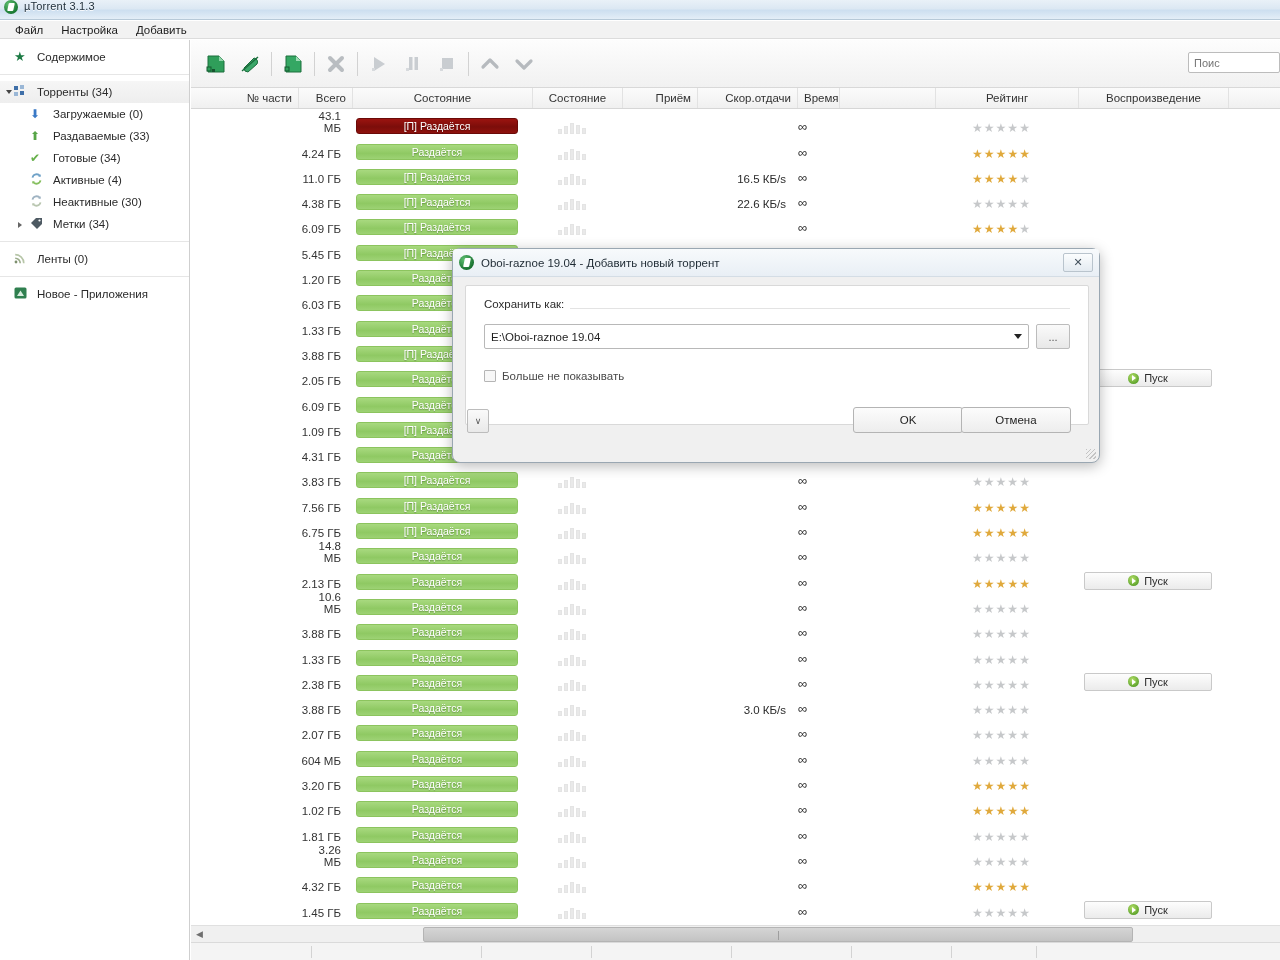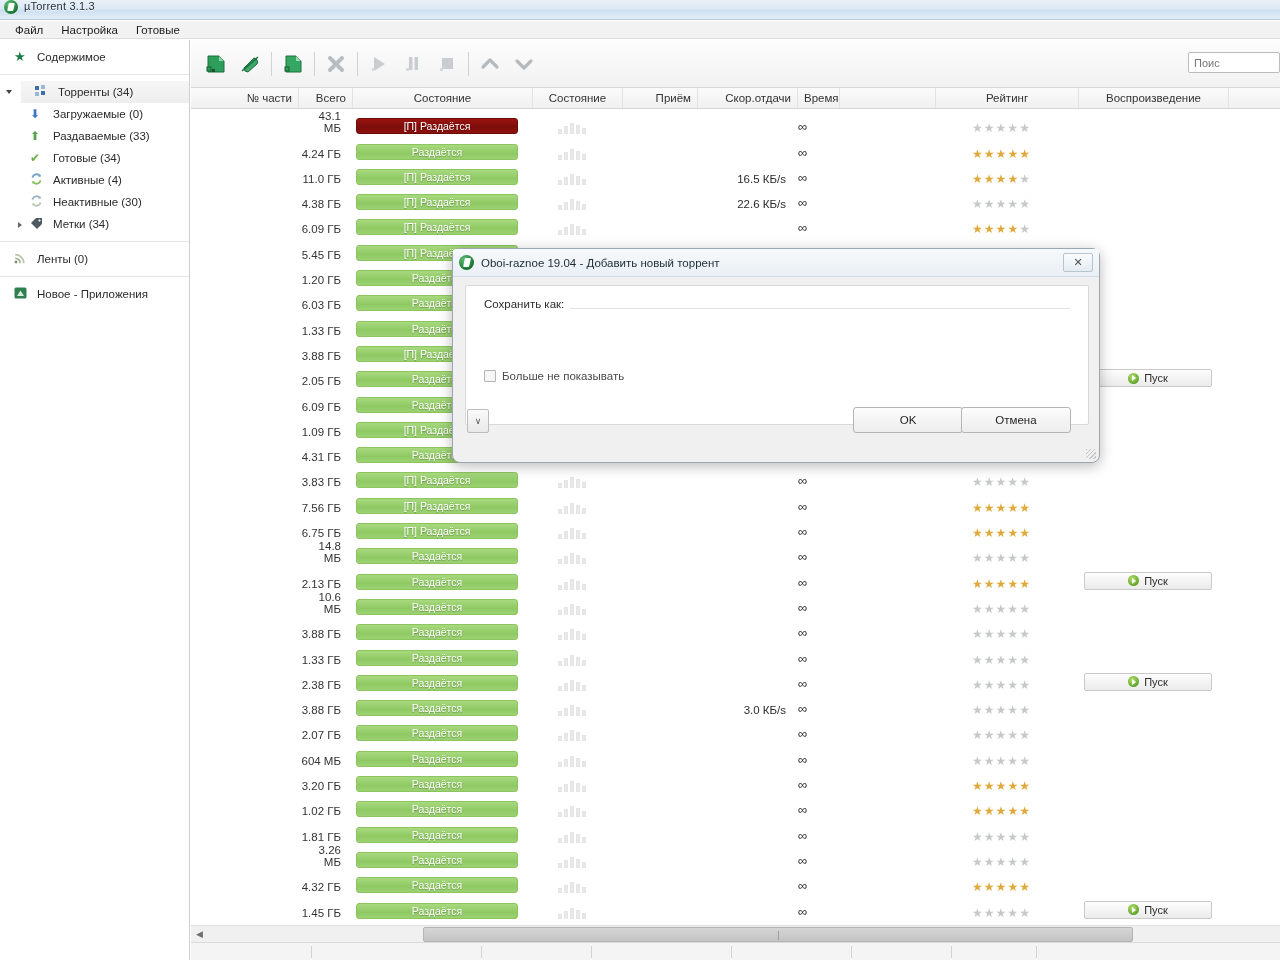--- a/index.html
+++ b/index.html
@@ -56,21 +56,21 @@
     border-right:1px solid #cfcfcf;
     overflow:hidden;
   }
   .sb-group{ border-bottom:1px solid #e6e6e6; padding:6px 0; }
   .sb-group.noborder{ border-bottom:none; }
   .sb-row{
     display:flex; align-items:center; height:22px; padding-left:14px;
     font-size:11.5px; color:#2a2a2a; white-space:nowrap; cursor:default;
   }
   .sb-row.lvl2{ padding-left:30px; }
-  .sb-row.sel{ background:linear-gradient(to bottom,#f6f6f6,#eeeeee);margin-left:21px; }
+  .sb-row.sel{ background:linear-gradient(to bottom,#f6f6f6,#eeeeee); }
   .sb-ico{ width:16px; height:14px; margin-right:7px; flex:0 0 auto; position:relative; display:inline-block;}
   .sb-txt{ overflow:hidden; text-overflow:clip; }
   .twisty{
     position:absolute; left:3px; width:0;height:0;
     border-left:4px solid #666; border-top:3.5px solid transparent; border-bottom:3.5px solid transparent;
   }
   .twisty.open{ border-left:3.5px solid transparent;border-right:3.5px solid transparent;border-top:4px solid #444;border-bottom:none;}
   .sb-rowwrap{ position:relative; }
 
   
@@ -244,21 +244,21 @@
 <body>
 
 <div id="titlebar">
   <span class="tlogo"></span>
   <span class="ttext">µTorrent 3.1.3</span>
 </div>
 
 <div id="menubar">
     <div class="mi">Файл</div>
     <div class="mi">Настройка</div>
-    <div class="mi">Готовые</div>
+    <div class="mi">Добавить</div>
   </div>
 
 <div id="sidebar">
     <div class="sb-group">
       <div class="sb-rowwrap">
         <div class="sb-row">
           <span class="sb-ico"><span class="ico-star">★</span></span>
           <span class="sb-txt">Содержимое</span>
         </div>
       </div>
@@ -1318,20 +1318,27 @@
 
 <div id="dlg">
   <div class="dhead">
     <span class="dlogo"></span>
     <span class="dtitle">Oboi-raznoe 19.04 - Добавить новый торрент</span>
     <span class="dclose">✕</span>
   </div>
   <div class="dbody">
     <div class="groupline"></div>
     <span class="grouplab">Сохранить как:</span>
+    <div class="pathrow">
+      <div class="combo">
+        <span>E:\Oboi-raznoe 19.04</span>
+        <span class="caret"></span>
+      </div>
+      <div class="browse">...</div>
+    </div>
     <div class="cbrow">
       <span class="cbox"></span>
       <span>Больше не показывать</span>
     </div>
   </div>
   <div class="expand">∨</div>
   <div class="btnok">OK</div>
   <div class="btncancel">Отмена</div>
   <div class="grip"></div>
 </div>

